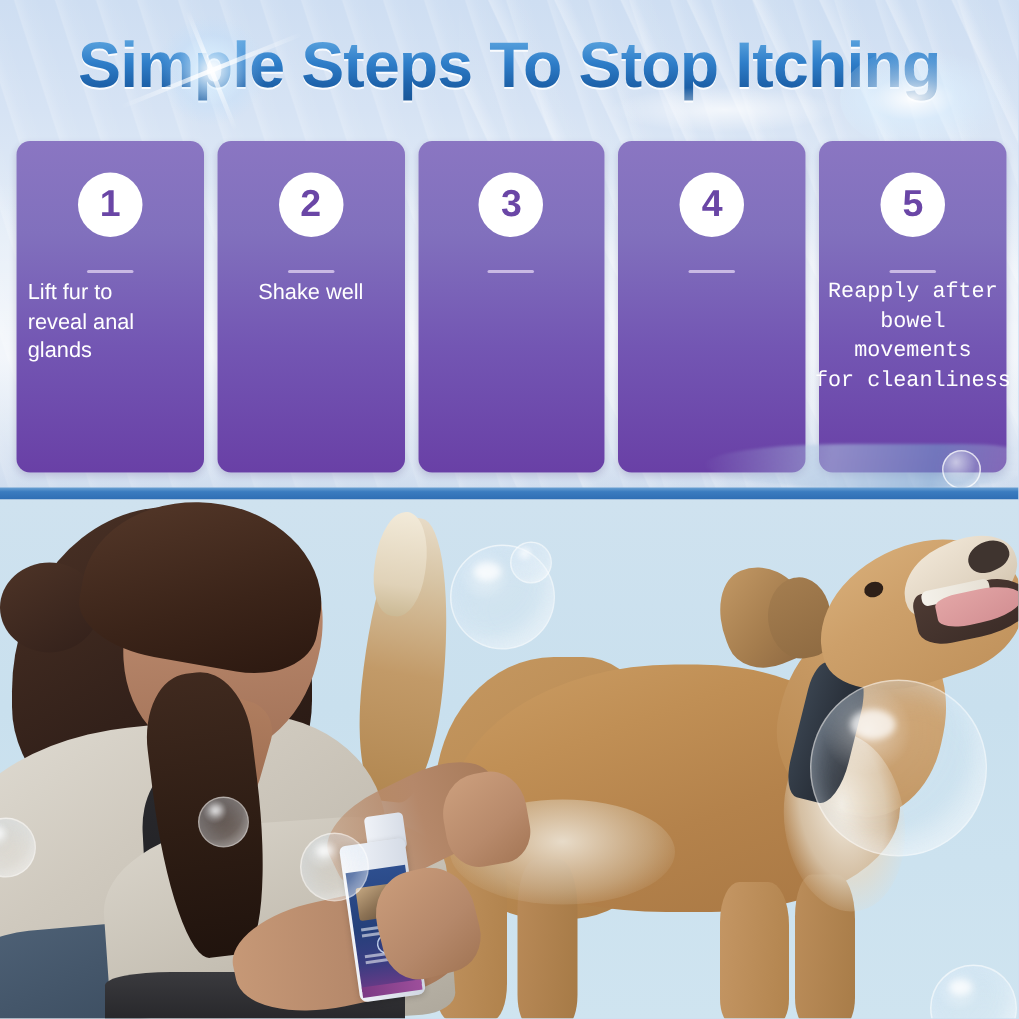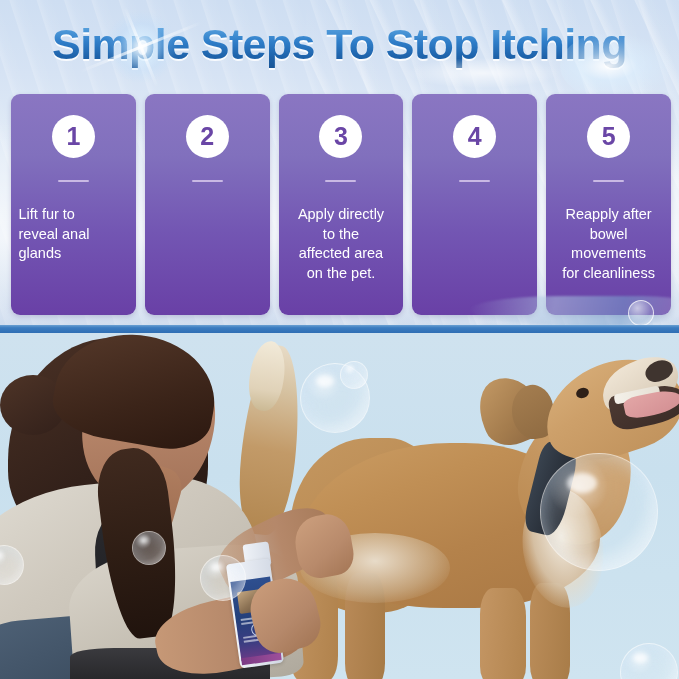--- a/index.html
+++ b/index.html
@@ -200,32 +200,32 @@
     line-height: 1;
   }
   .card-divider {
     margin-top: 22px;
     width: 31px;
     height: 2px;
     background: #c9b9e4;
     border-radius: 2px;
   }
   .card-text {
-    margin-top: 23px;
+    margin-top: 4px;
     width: 104%;
     padding: 0 2px;
     text-align: center;
     color: #ffffff;
     font-size: 14.5px;
     line-height: 19.5px;
     font-weight: normal;
     white-space: pre-line;
   }
   .card:nth-child(1) .card-text { text-align: left; padding-left: 10px; }
-  .card:nth-child(5) .card-text { width: 112%; }
+  .card:nth-child(5) .card-text { width: 112%; font-family: Liberation Mono, monospace; }
 
   
   .divider-bar {
     position: absolute;
     left: 0; top: 325px;
     width: 679px;
     height: 8px;
     background: linear-gradient(180deg, #6aa0d2 0%, #3b7cc0 35%, #2f6eb4 100%);
   }
 
@@ -705,31 +705,28 @@
         <div class="card-text">Lift fur to
 reveal anal
 glands</div>
       </div>
 
       <div class="card">
         <div class="num-circle">
           <span>2</span>
         </div>
         <div class="card-divider"></div>
+        <div class="card-text">Shake well</div>
       </div>
 
       <div class="card">
         <div class="num-circle">
           <span>3</span>
         </div>
         <div class="card-divider"></div>
-        <div class="card-text">Apply directly
-to the
-affected area
-on the pet.</div>
       </div>
 
       <div class="card">
         <div class="num-circle">
           <span>4</span>
         </div>
         <div class="card-divider"></div>
       </div>
 
       <div class="card">

